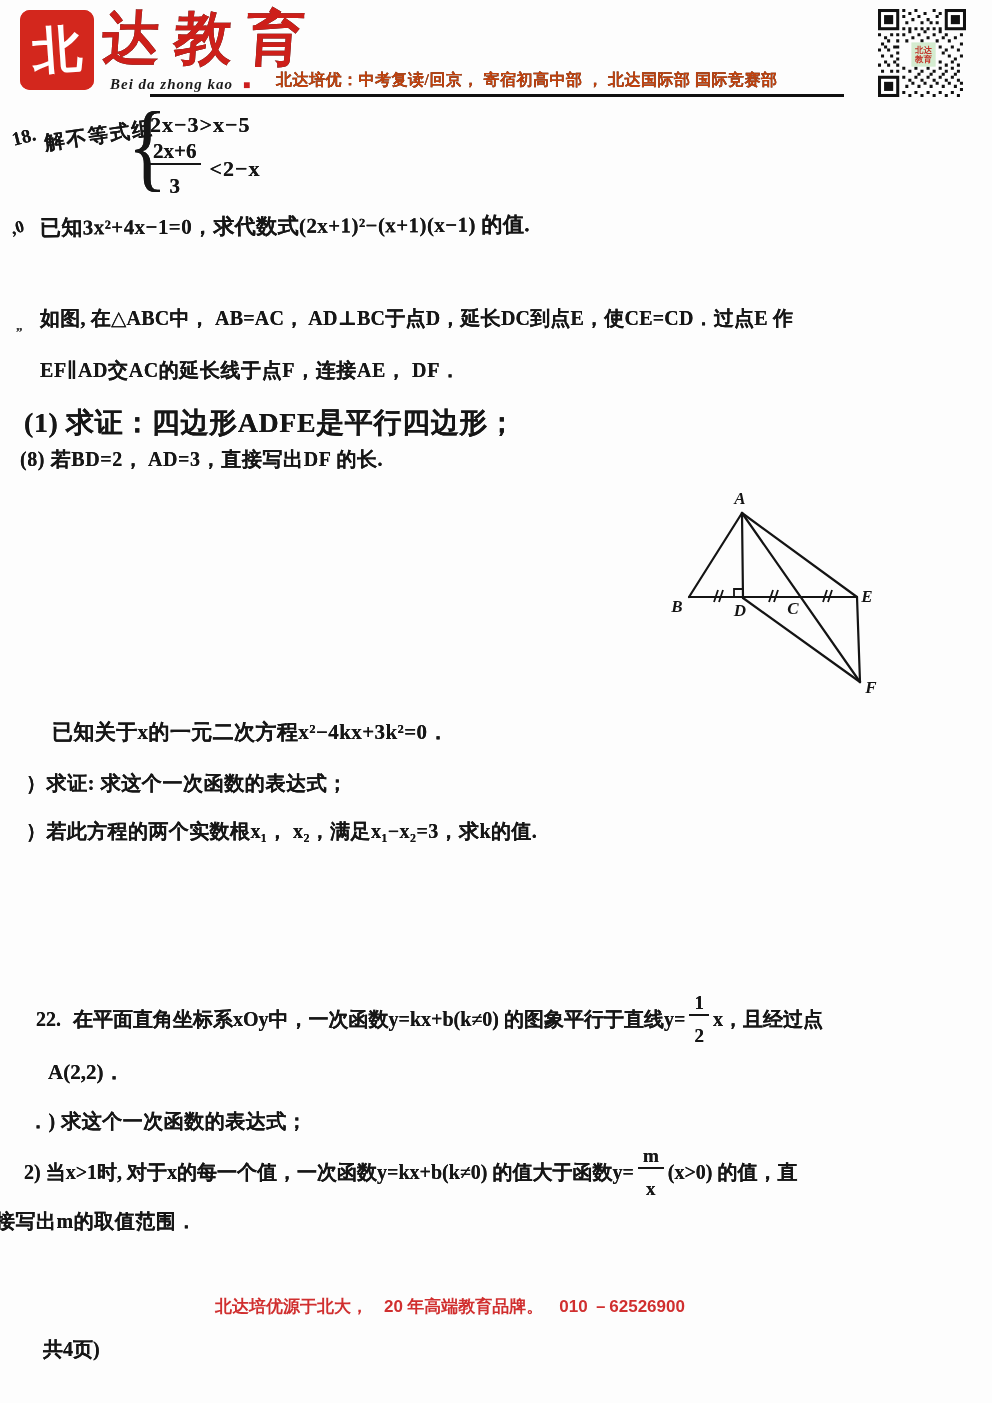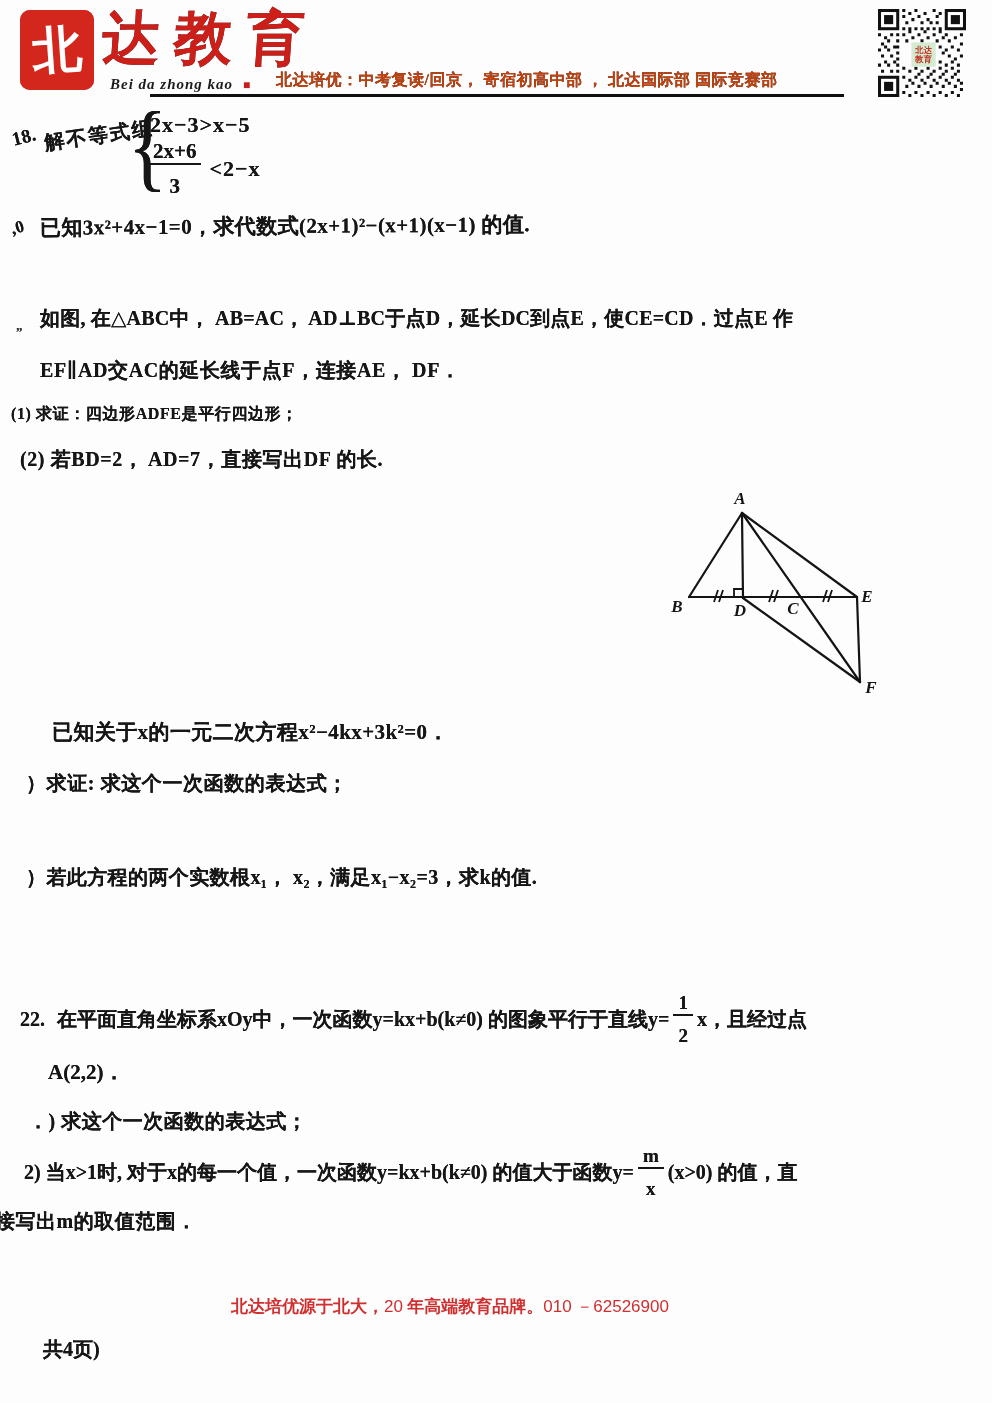--- a/index.html
+++ b/index.html
@@ -42,44 +42,44 @@
   .p18-tail{left:250px;top:130px;font-size:20px;}
 
   
   .p19-num{left:10px;top:218px;font-size:17px;transform:rotate(-16deg);}
   .p19-text{left:40px;top:212px;font-size:21px;letter-spacing:.4px;transform:rotate(-.4deg);}
 
   
   .p20-num{left:16px;top:318px;font-size:13px;color:#3a3a3a;}
   .p20-l1{left:40px;top:305px;font-size:20px;letter-spacing:.2px;}
   .p20-l2{left:40px;top:357px;font-size:20px;letter-spacing:.6px;}
-  .p20-p1{left:11px;top:404px;font-size:16px;letter-spacing:.6px;}
+  .p20-p1{left:24px;top:404px;font-size:28px;letter-spacing:.6px;}
   .p20-p2{left:20px;top:446px;font-size:20px;letter-spacing:.6px;}
 
   .figure{left:640px;top:490px;}
   .figure text{font-size:17px;font-weight:700;font-style:italic;fill:#141414;}
 
   
   .p21-l1{left:52px;top:718px;font-size:21px;letter-spacing:.4px;}
   .p21-p1{left:26px;top:770px;font-size:20px;letter-spacing:.6px;}
-  .p21-p2{left:26px;top:864px;font-size:20px;letter-spacing:.4px;}
-
-  
-  .p22-l1{left:20px;top:990px;height:58px;display:flex;align-items:center;font-size:20px;}
+  .p21-p2{left:26px;top:818px;font-size:20px;letter-spacing:.4px;}
+
+  
+  .p22-l1{left:36px;top:990px;height:58px;display:flex;align-items:center;font-size:20px;}
   .p22-l1 .n{margin-right:12px;}
   .p22-l1 .frac{margin:0 4px;font-size:19px;}
   .p22-l2{left:48px;top:1058px;font-size:21px;}
   .p22-p1{left:28px;top:1108px;font-size:20px;letter-spacing:.5px;}
   .p22-p2{left:24px;top:1144px;height:56px;display:flex;align-items:center;font-size:20px;}
   .p22-p2 .frac{margin:0 4px;font-size:19px;}
   .p22-p2c{left:-5px;top:1208px;font-size:20px;letter-spacing:.5px;}
 
   
   .footer{left:0;top:1295px;width:900px;text-align:center;font-size:17px;color:#d02f2f;font-weight:700;white-space:nowrap;}
-  .footer .num{font-family:"Liberation Sans","DejaVu Sans",sans-serif;font-weight:400;}
+  .footer .num{font-family:"Liberation Sans","DejaVu Sans",sans-serif;font-weight:700;margin-left:16px;}
   .pagenum{left:0px;top:1336px;font-size:20px;margin-left:43px;}
 </style>
 </head>
 <body>
 
 <div class="page">
 
   <div class="abs seal">
     <span>北</span>
   </div>
@@ -126,21 +126,21 @@
     <span class="rest">&lt;2−x</span>
   </div>
 
   <div class="abs txt p19-num">‚0</div>
   <div class="abs txt p19-text">已知3x²+4x−1=0，求代数式(2x+1)²−(x+1)(x−1) 的值.</div>
 
   <div class="abs txt p20-num">„</div>
   <div class="abs txt p20-l2">EF∥AD交AC的延长线于点F，连接AE， DF．</div>
   <div class="abs txt p20-l1">如图, 在△ABC中， AB=AC， AD⊥BC于点D，延长DC到点E，使CE=CD．过点E 作</div>
   <div class="abs txt p20-p1">(1) 求证：四边形ADFE是平行四边形；</div>
-  <div class="abs txt p20-p2">(2) 若BD=2， AD=7，直接写出DF 的长.</div>
+  <div class="abs txt p20-p2">(8) 若BD=2， AD=3，直接写出DF 的长.</div>
 
   <svg class="abs figure" width="280" height="220" viewBox="0 0 280 220">
     <g stroke="#141414" stroke-width="2.2" fill="none" stroke-linecap="round">
       <line x1="49" y1="107" x2="217" y2="107"></line>
       <line x1="102" y1="23" x2="49" y2="107"></line>
       <line x1="102" y1="23" x2="103" y2="108"></line>
       <line x1="102" y1="23" x2="217" y2="107"></line>
       <line x1="102" y1="23" x2="220" y2="192"></line>
       <line x1="103" y1="108" x2="220" y2="192"></line>
       <line x1="217" y1="107" x2="220" y2="192"></line>

